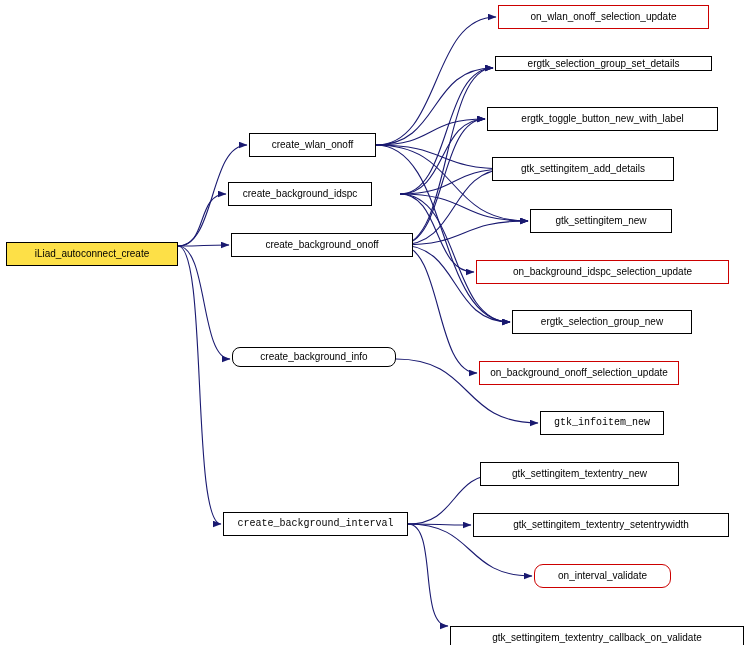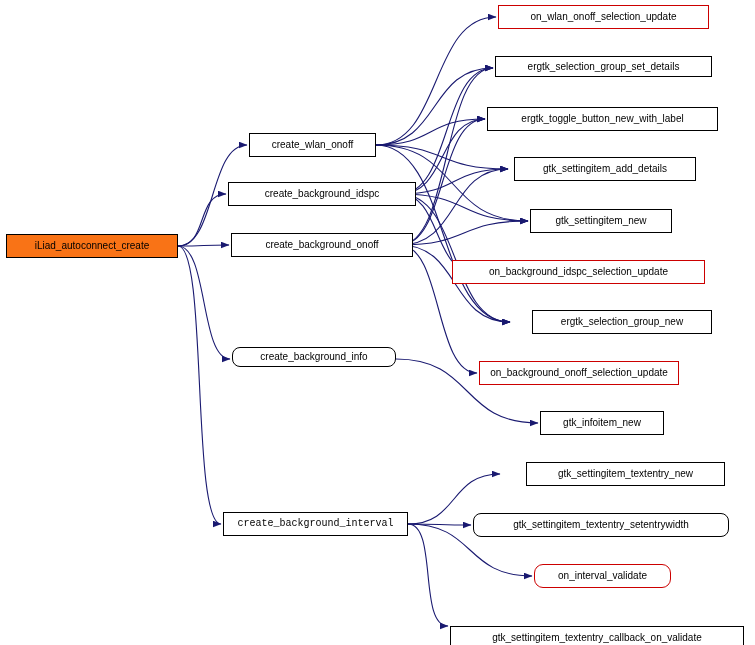--- a/index.html
+++ b/index.html
@@ -34,22 +34,23 @@
     align-items: center;
     justify-content: center;
     white-space: nowrap;
     padding: 0 6px;
   }
   .node.red {
     border-color: #cc0000;
     color: #000000;
   }
   .node.root {
-    background: #f97316;
+    background: #fde047;
     border-color: #000000;
+    margin-top: 8px;
   }
 </style>
 </head>
 <body>
 
 <div id="canvas">
   <svg id="edges" viewBox="0 0 755 645">
     <defs>
       <marker id="arrow" markerWidth="9" markerHeight="7" refX="8.5" refY="3.5" orient="auto" markerUnits="userSpaceOnUse">
         <path d="M0,0 L9,3.5 L0,7 z" fill="#191970"></path>
@@ -82,31 +83,31 @@
         <path d="M396,359 C474.1,359 459.9,423 538,423" marker-end="url(#arrow)"></path>
         <path d="M408,524 C458.6,524 449.4,474 500,474" marker-end="url(#arrow)"></path>
         <path d="M408,524 C442.65,524 436.35,525 471,525" marker-end="url(#arrow)"></path>
         <path d="M408,524 C476.2,524 463.8,576 532,576" marker-end="url(#arrow)"></path>
         <path d="M408,524 C438,524 418,626 448,626" marker-end="url(#arrow)"></path>
       </g>
   </svg>
   <div id="nodes">
       <div class="node root" style="left: 6px; top: 234px; width: 172px; height: 24px;">iLiad_autoconnect_create</div>
       <div class="node" style="left: 249px; top: 133px; width: 127px; height: 24px;">create_wlan_onoff</div>
-      <div class="node" style="left: 228px; top: 182px; width: 188px; height: 24px;">create_background_idspc</div>
+      <div class="node" style="left: 228px; top: 182px; width: 144px; height: 24px;">create_background_idspc</div>
       <div class="node" style="left: 231px; top: 233px; width: 182px; height: 24px;">create_background_onoff</div>
       <div class="node" style="left: 232px; top: 347px; width: 164px; height: 20px; border-radius: 8px;">create_background_info</div>
       <div class="node" style="left: 223px; top: 512px; width: 185px; height: 24px; font-family: Liberation Mono, monospace;">create_background_interval</div>
       <div class="node red" style="left: 498px; top: 5px; width: 211px; height: 24px;">on_wlan_onoff_selection_update</div>
-      <div class="node" style="left: 495px; top: 56px; width: 217px; height: 21px;">ergtk_selection_group_set_details</div>
+      <div class="node" style="left: 495px; top: 56px; width: 217px; height: 15px;">ergtk_selection_group_set_details</div>
       <div class="node" style="left: 487px; top: 107px; width: 231px; height: 24px;">ergtk_toggle_button_new_with_label</div>
-      <div class="node" style="left: 514px; top: 157px; width: 182px; height: 24px;">gtk_settingitem_add_details</div>
+      <div class="node" style="left: 492px; top: 157px; width: 182px; height: 24px;">gtk_settingitem_add_details</div>
       <div class="node" style="left: 530px; top: 209px; width: 142px; height: 24px;">gtk_settingitem_new</div>
-      <div class="node red" style="left: 452px; top: 260px; width: 253px; height: 24px;">on_background_idspc_selection_update</div>
-      <div class="node" style="left: 512px; top: 310px; width: 180px; height: 24px; margin-left: 20px;">ergtk_selection_group_new</div>
+      <div class="node red" style="left: 476px; top: 260px; width: 253px; height: 24px;">on_background_idspc_selection_update</div>
+      <div class="node" style="left: 512px; top: 310px; width: 180px; height: 24px;">ergtk_selection_group_new</div>
       <div class="node red" style="left: 479px; top: 361px; width: 200px; height: 24px;">on_background_onoff_selection_update</div>
-      <div class="node" style="left: 540px; top: 411px; width: 124px; height: 24px;">gtk_infoitem_new</div>
-      <div class="node" style="left: 526px; top: 462px; width: 199px; height: 24px; text-align: right;">gtk_settingitem_textentry_new</div>
-      <div class="node" style="left: 473px; top: 513px; width: 256px; height: 24px; border-radius: 8px;">gtk_settingitem_textentry_setentrywidth</div>
+      <div class="node" style="left: 540px; top: 411px; width: 124px; height: 24px; font-family: Liberation Mono, monospace;">gtk_infoitem_new</div>
+      <div class="node" style="left: 480px; top: 462px; width: 199px; height: 24px; text-align: right;">gtk_settingitem_textentry_new</div>
+      <div class="node" style="left: 473px; top: 513px; width: 256px; height: 24px;">gtk_settingitem_textentry_setentrywidth</div>
       <div class="node red" style="left: 534px; top: 564px; width: 137px; height: 24px; border-radius: 9px;">on_interval_validate</div>
       <div class="node" style="left: 450px; top: 614px; width: 294px; height: 24px; margin-top: 12px;">gtk_settingitem_textentry_callback_on_validate</div>
     </div>
 </div>
 
 </body></html>

